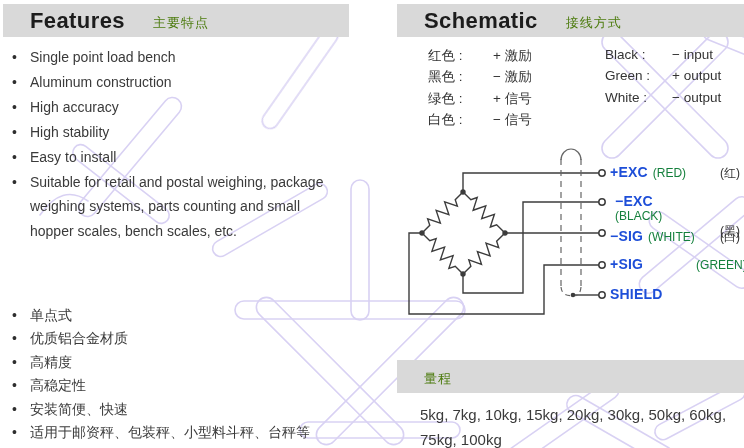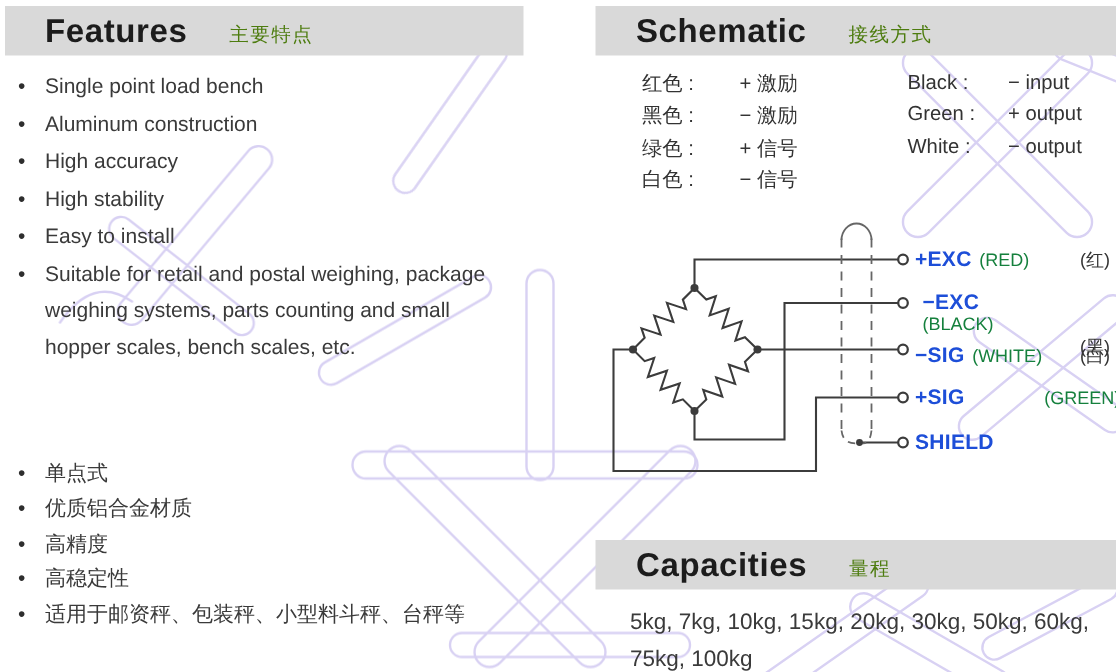--- a/index.html
+++ b/index.html
@@ -103,20 +103,21 @@
     <li>High stability</li>
     <li>Easy to install</li>
     <li>Suitable for retail and postal weighing, package weighing systems, parts counting and small hopper scales, bench scales, etc.</li>
   </ul>
 
   <ul class="blist layer" id="features-cn">
     <li>单点式</li>
     <li>优质铝合金材质</li>
     <li>高精度</li>
     <li>高稳定性</li>
+    <li>安装简便、快速</li>
     <li>适用于邮资秤、包装秤、小型料斗秤、台秤等</li>
   </ul>
 
   <div class="hbar layer" id="schematic-bar">
     <span class="title">Schematic</span>
     <span class="subtitle">接线方式</span>
   </div>
 
   <div class="wiring layer">
     <span>红色 :</span>
@@ -203,19 +204,18 @@
       <span class="main">+SIG</span>
       <span class="en">(GREEN)</span>
       <span class="cn">(绿)</span>
     </div>
     <div class="trow" style="top:286px;">
       <span class="main">SHIELD</span>
     </div>
   </div>
 
   <div class="hbar layer" id="capacities-bar">
-    <span class="title">Capacities</span>
     <span class="subtitle">量程</span>
   </div>
 
   <div class="cap-text layer">5kg, 7kg, 10kg, 15kg, 20kg, 30kg, 50kg, 60kg, 75kg, 100kg</div>
 
 </div>
 
 </body></html>

